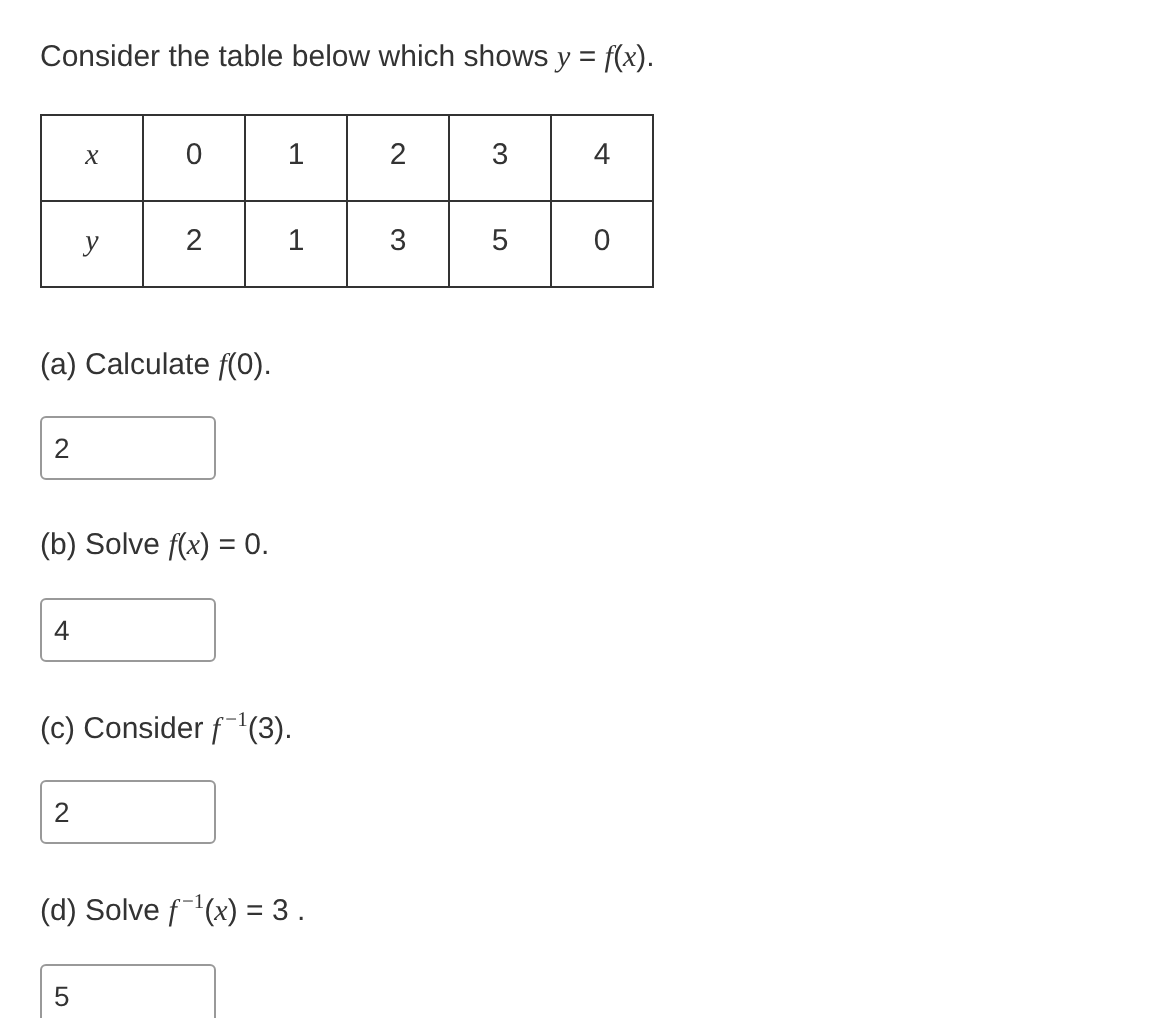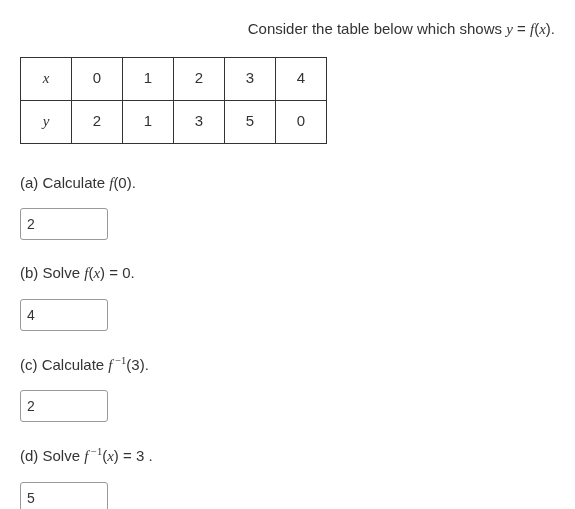--- a/index.html
+++ b/index.html
@@ -7,21 +7,20 @@
     font-size: 15px;
     color: #333;
     margin: 0;
     padding: 18px 20px;
     width: 575px;
     box-sizing: border-box;
     line-height: 1.5;
   }
   .prompt-line {
     margin-bottom: 16px;
-    text-align: right;
   }
   .math-italic {
     font-family: "Times New Roman", serif;
     font-style: italic;
   }
   .math-fn {
     font-family: "Times New Roman", serif;
     font-style: italic;
   }
   table.data {
@@ -93,20 +92,20 @@
   <span>(a) Calculate </span><span class="math-fn">f</span><span>(0)</span><span>.</span>
 </div>
 <input class="answer" type="text" value="2" style="">
 
 <div class="part">
   <span>(b) Solve </span><span class="math-fn">f</span><span>(</span><span class="math-italic">x</span><span>)</span><span> = 0</span><span>.</span>
 </div>
 <input class="answer" type="text" value="4" style="">
 
 <div class="part">
-  <span>(c) Calculate </span><span class="math-fn">f</span><span class="sup"> −1</span><span>(3)</span><span>.</span>
+  <span>(c) Consider </span><span class="math-fn">f</span><span class="sup"> −1</span><span>(3)</span><span>.</span>
 </div>
 <input class="answer" type="text" value="2" style="">
 
 <div class="part">
   <span>(d) Solve </span><span class="math-fn">f</span><span class="sup"> −1</span><span>(</span><span class="math-italic">x</span><span>)</span><span> = 3</span><span> .</span>
 </div>
 <input class="answer" type="text" value="5" style="">
 
 </body></html>

